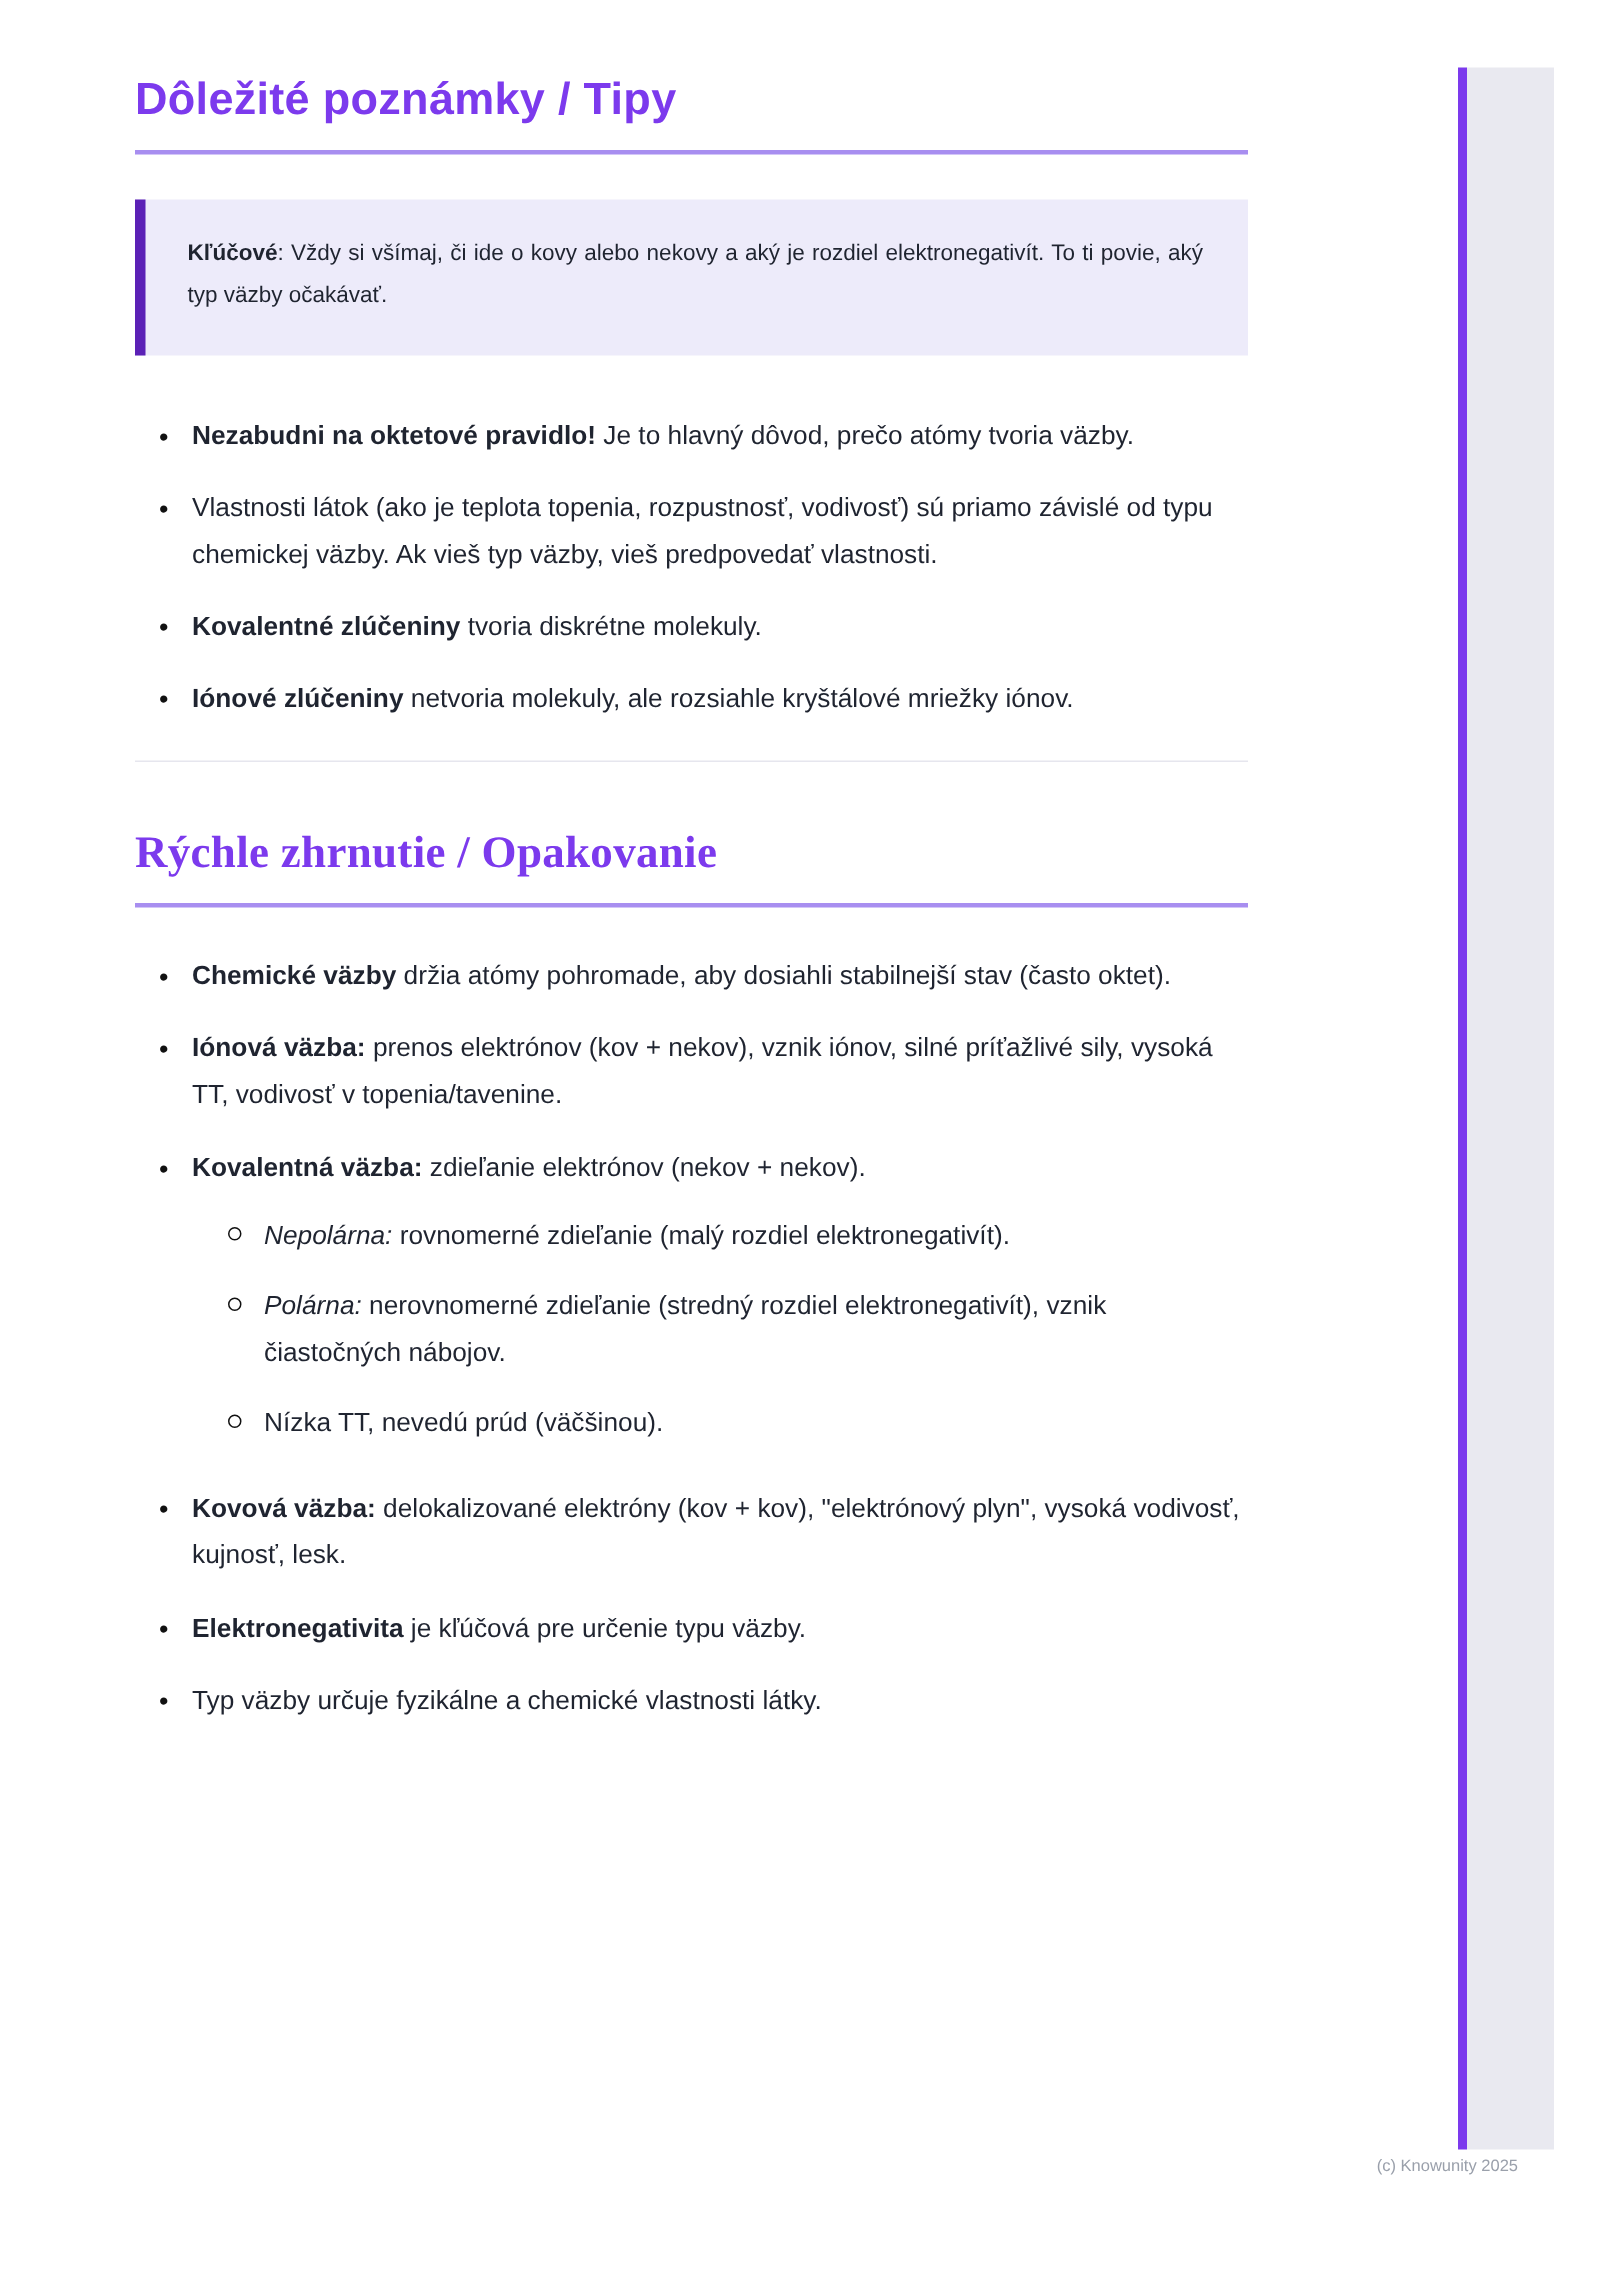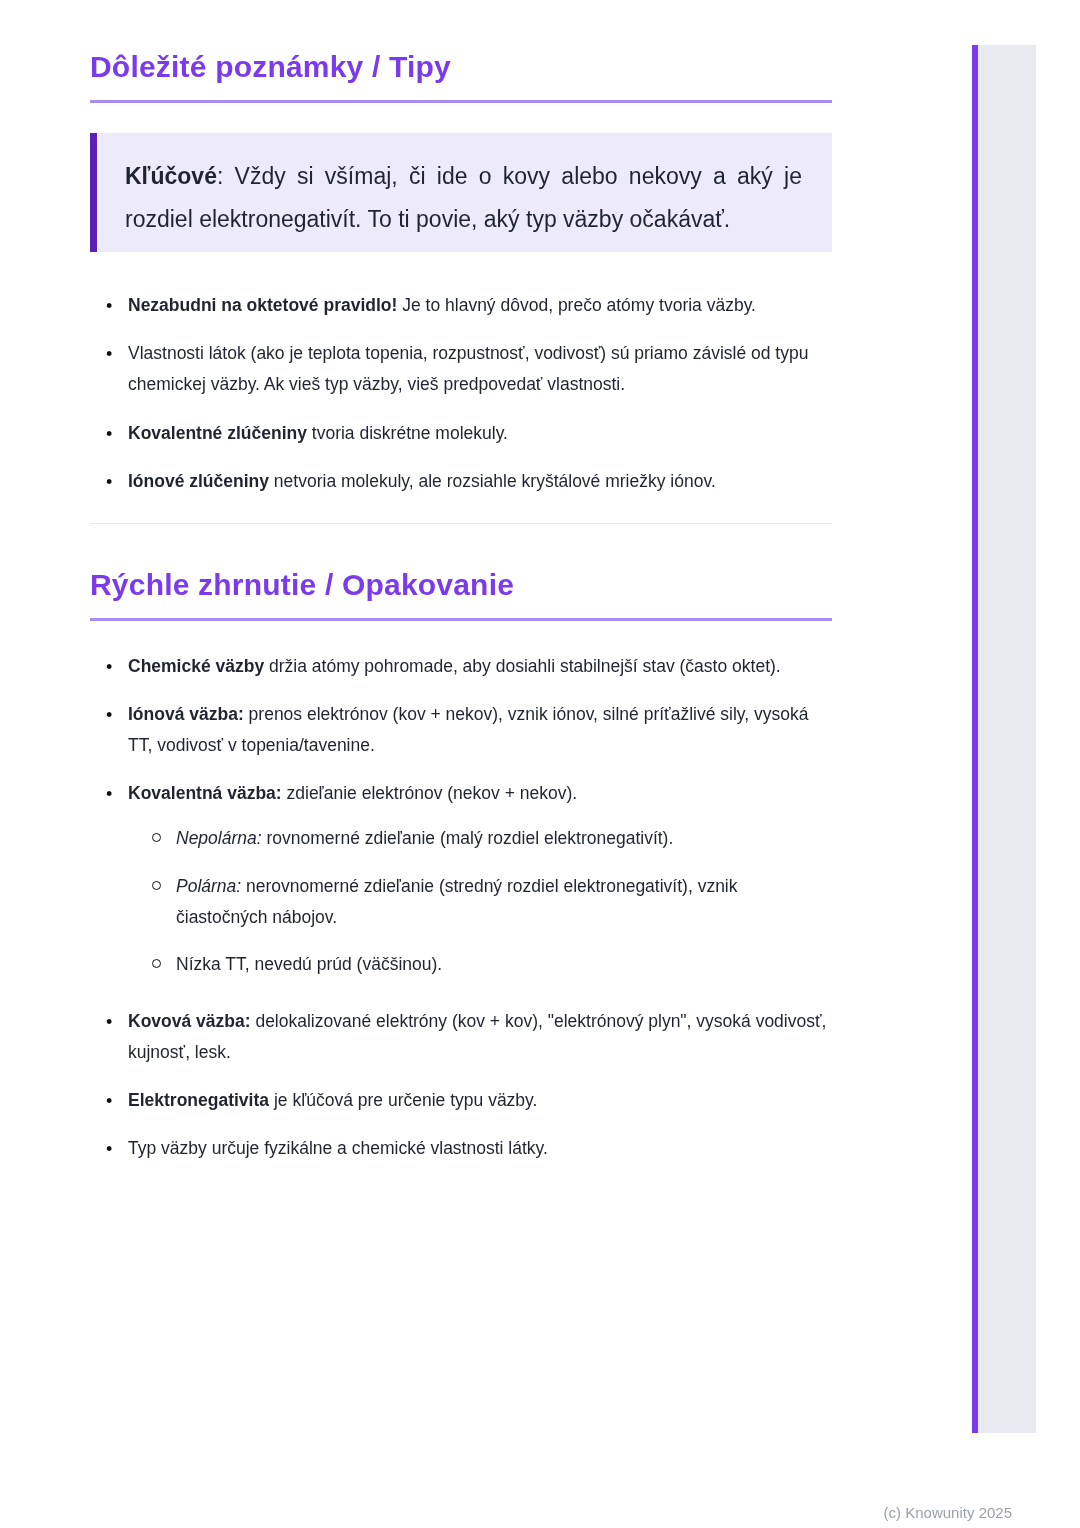--- a/index.html
+++ b/index.html
@@ -25,22 +25,22 @@
     font-weight: 700;
     letter-spacing: 0.2px;
     padding-bottom: 16px;
     border-bottom: 3px solid #a88ef0;
     margin-bottom: 30px;
   }
 
   .callout {
     background: #edebfa;
     border-left: 7px solid #5b21b6;
-    padding: 22px 30px 12px 28px;
-    font-size: 23px;
+    padding: 22px 30px 26px 28px;
+    font-size: 15px;
     line-height: 1.85;
     text-align: justify;
     color: #1f2430;
     margin-bottom: 38px;
   }
   .callout .b { font-weight: 700; }
 
   ul.bullets {
     list-style: none;
     margin-left: 14px;
@@ -82,21 +82,21 @@
     border-radius: 50%;
     background: transparent;
   }
 
   .divider {
     border: none;
     border-top: 1px solid #e6e6ee;
     margin: 26px 0 44px 0;
   }
 
-  .section-2 .section-title { margin-top: 0; }
+  .section-2 .section-title { margin-top: 0; font-family: Liberation Serif, serif; }
 
   li.gap-before { margin-top: 26px; }
 
   .side-strip {
     position: absolute;
     top: 45px;
     right: 44px;
     width: 58px;
     height: 1388px;
     background: #e9e9f0;
@@ -106,22 +106,22 @@
     top: 45px;
     right: 102px;
     width: 6px;
     height: 1388px;
     background: #7c3aed;
   }
 
   .footer {
     position: absolute;
     right: 68px;
-    top: 1504px;
-    font-size: 15px;
+    top: 1438px;
+    font-size: 11px;
     color: #9aa0ab;
   }
 </style>
 </head>
 <body>
 
 <div class="page">
 
   <div class="content">
 

